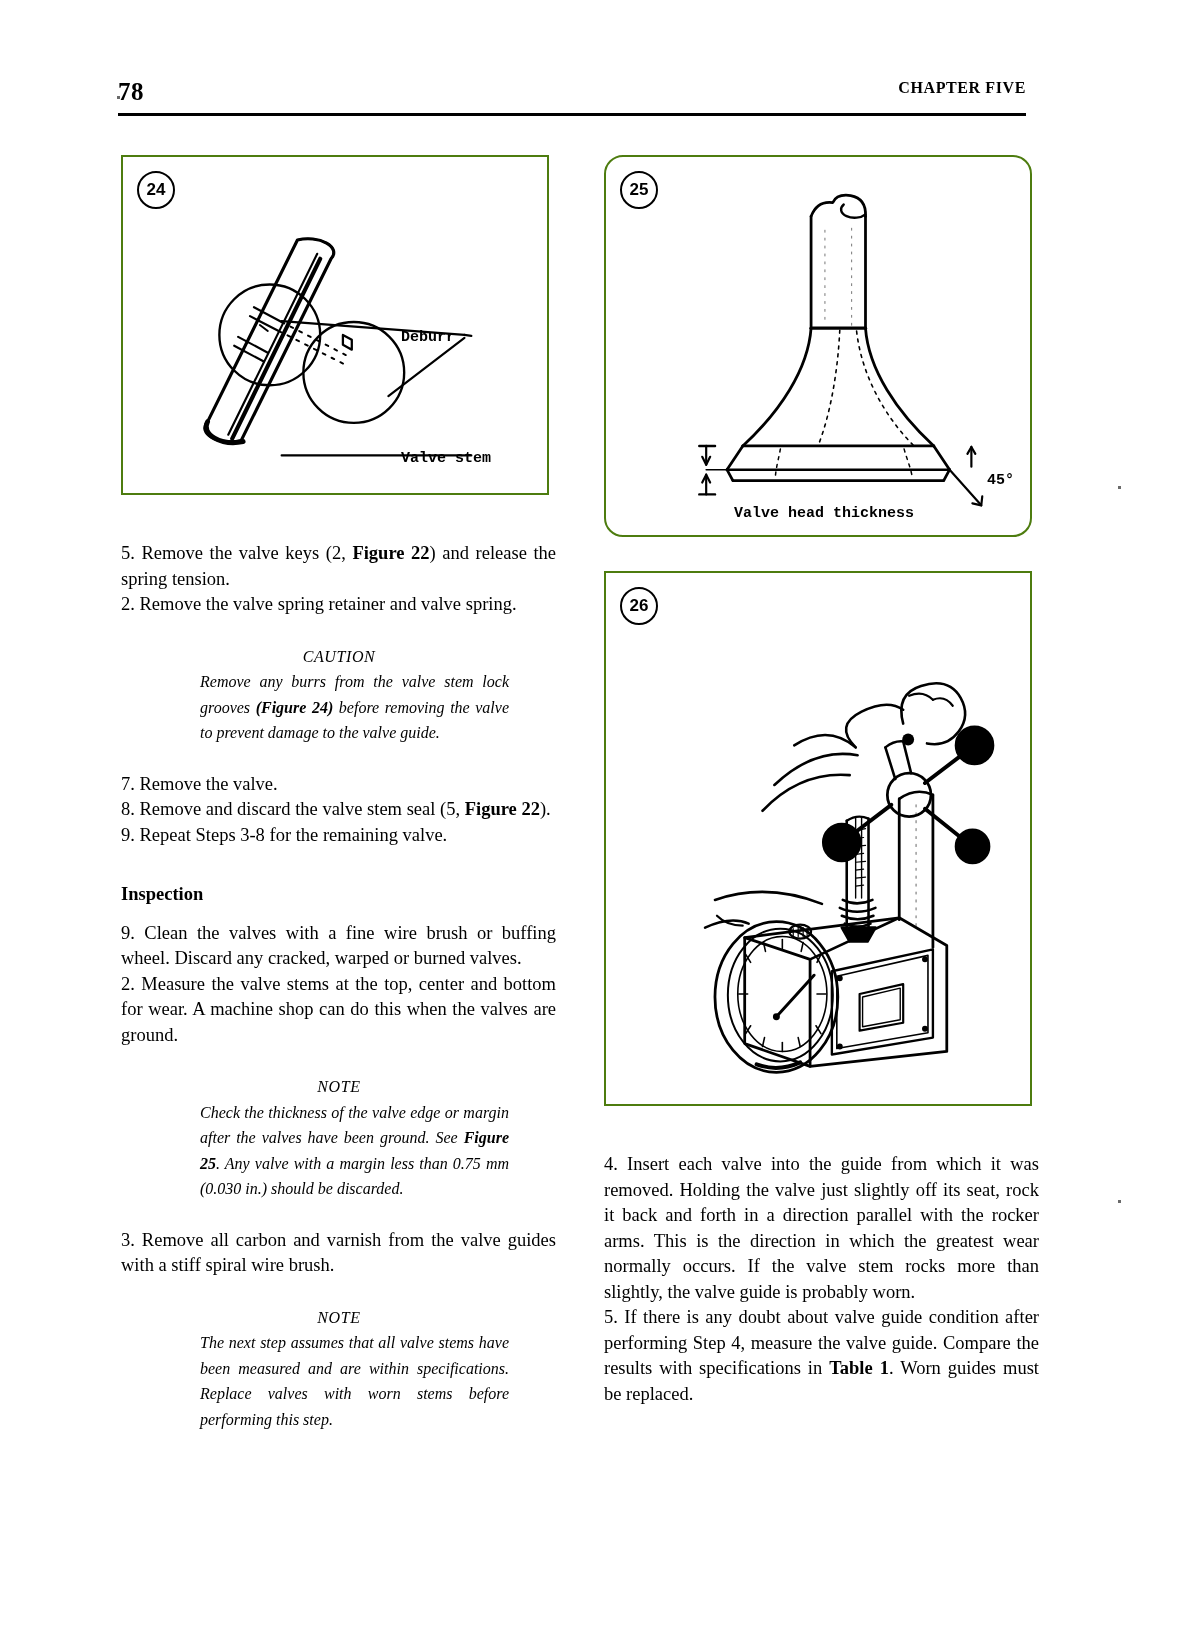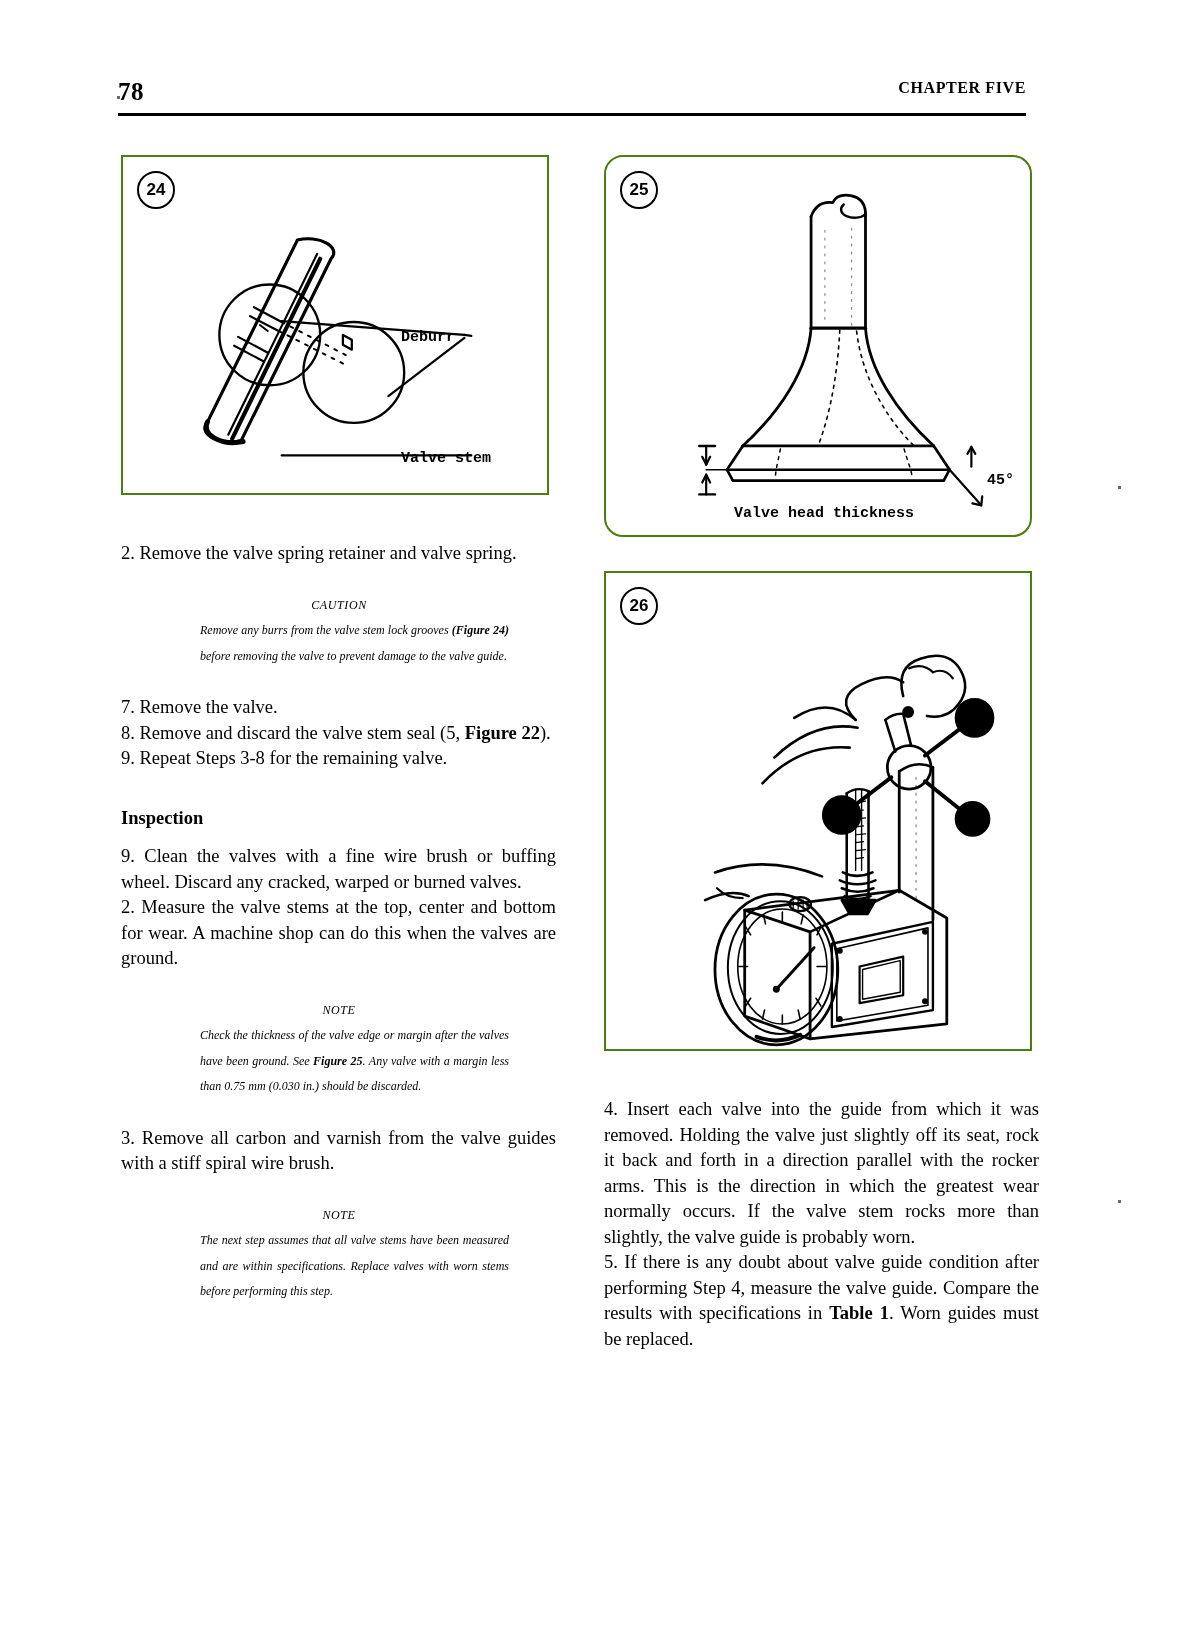--- a/index.html
+++ b/index.html
@@ -99,21 +99,21 @@
     position: absolute;
     font-family: Liberation Mono, monospace;
     font-weight: bold;
     font-size: 15px;
     white-space: nowrap;
     z-index: 3;
   }
 
   #fig24 { width: 428px; height: 340px; }
   #fig25 { width: 428px; height: 382px; border-radius: 19px; }
-  #fig26 { width: 428px; height: 480px; }
+  #fig26 { width: 428px; height: 535px; }
 
   
   .body-text {
     font-size: 18.5px;
     line-height: 25.5px;
     text-align: justify;
     text-justify: inter-word;
     hyphens: none;
   }
   .body-text p { margin: 0; }
@@ -121,21 +121,21 @@
 
   .section-head {
     font-size: 18.5px;
     font-weight: bold;
     line-height: 25.5px;
     margin: 0;
   }
 
   .admonition {
     font-style: italic;
-    font-size: 12px;
+    font-size: 16px;
     line-height: 25.5px;
     margin: 0 0 0 48px;
     width: 340px;
     text-align: justify;
   }
   .admonition .adm-title {
     display: block;
     text-align: center;
     font-style: italic;
     font-weight: normal;
@@ -206,20 +206,21 @@
           <path d="M138,170 l8,6" stroke-width="2"></path>
         </g>
       </svg>
       <div class="fig-label" style="left:278px; top:172px;">Deburr</div>
       <div class="fig-label" style="left:278px; top:293px;">Valve stem</div>
     </div>
 
     <div class="gap-xl"></div>
 
     <div class="body-text">
+      <p>5.  Remove the valve keys (2, <b>Figure 22</b>) and release the spring tension.</p>
       <p>2.  Remove the valve spring retainer and valve spring.</p>
     </div>
 
     <div class="gap-md"></div>
 
     <div class="admonition">
       <span class="adm-title">CAUTION</span>
       <span class="adm-body">Remove any burrs from the valve stem lock grooves <b>(Figure 24)</b> before removing the valve to prevent damage to the valve guide.</span>
     </div>
 

